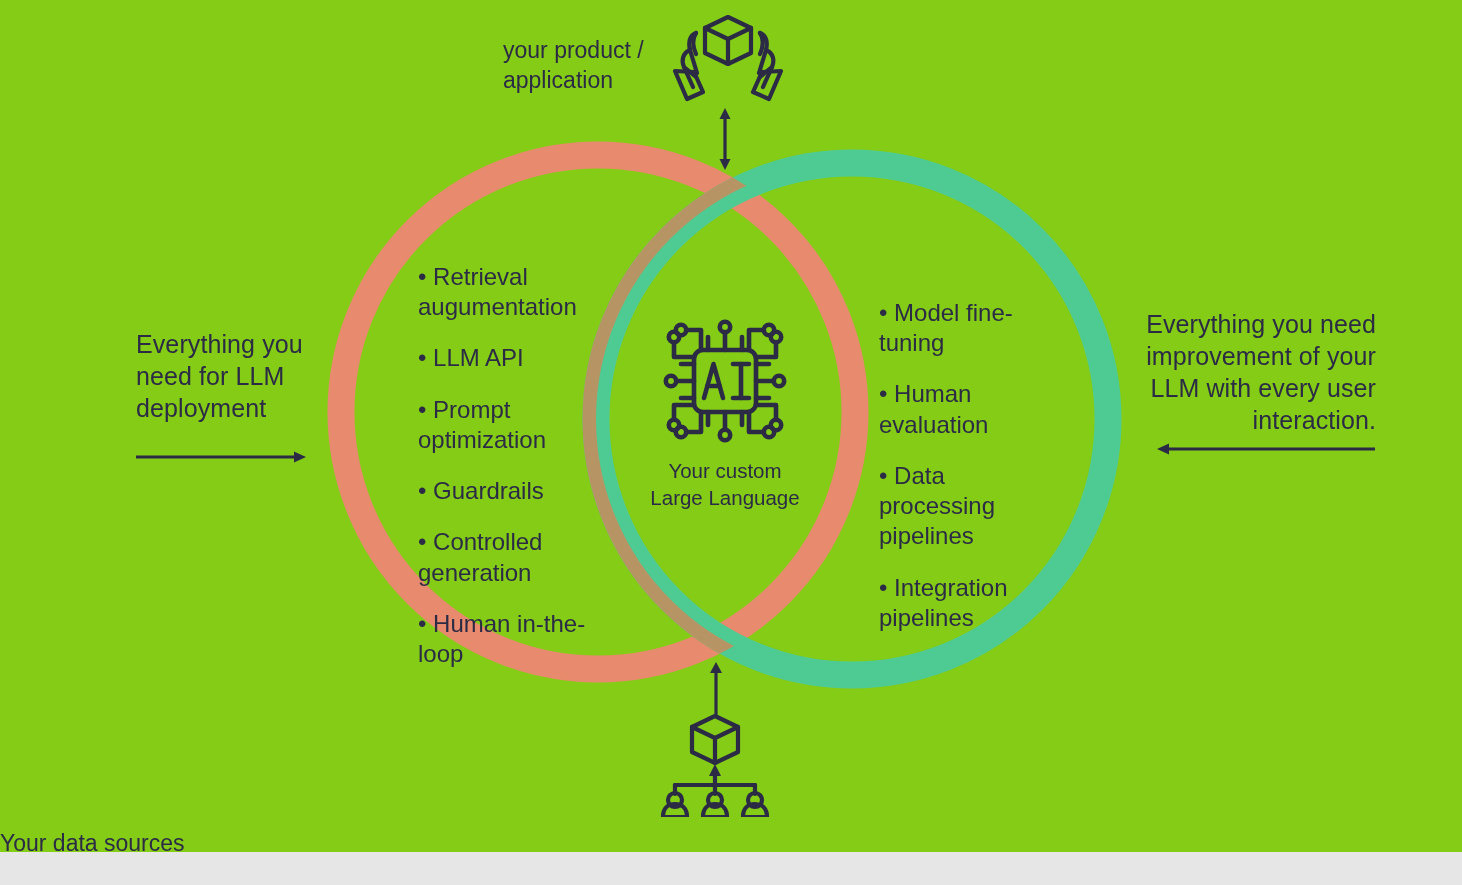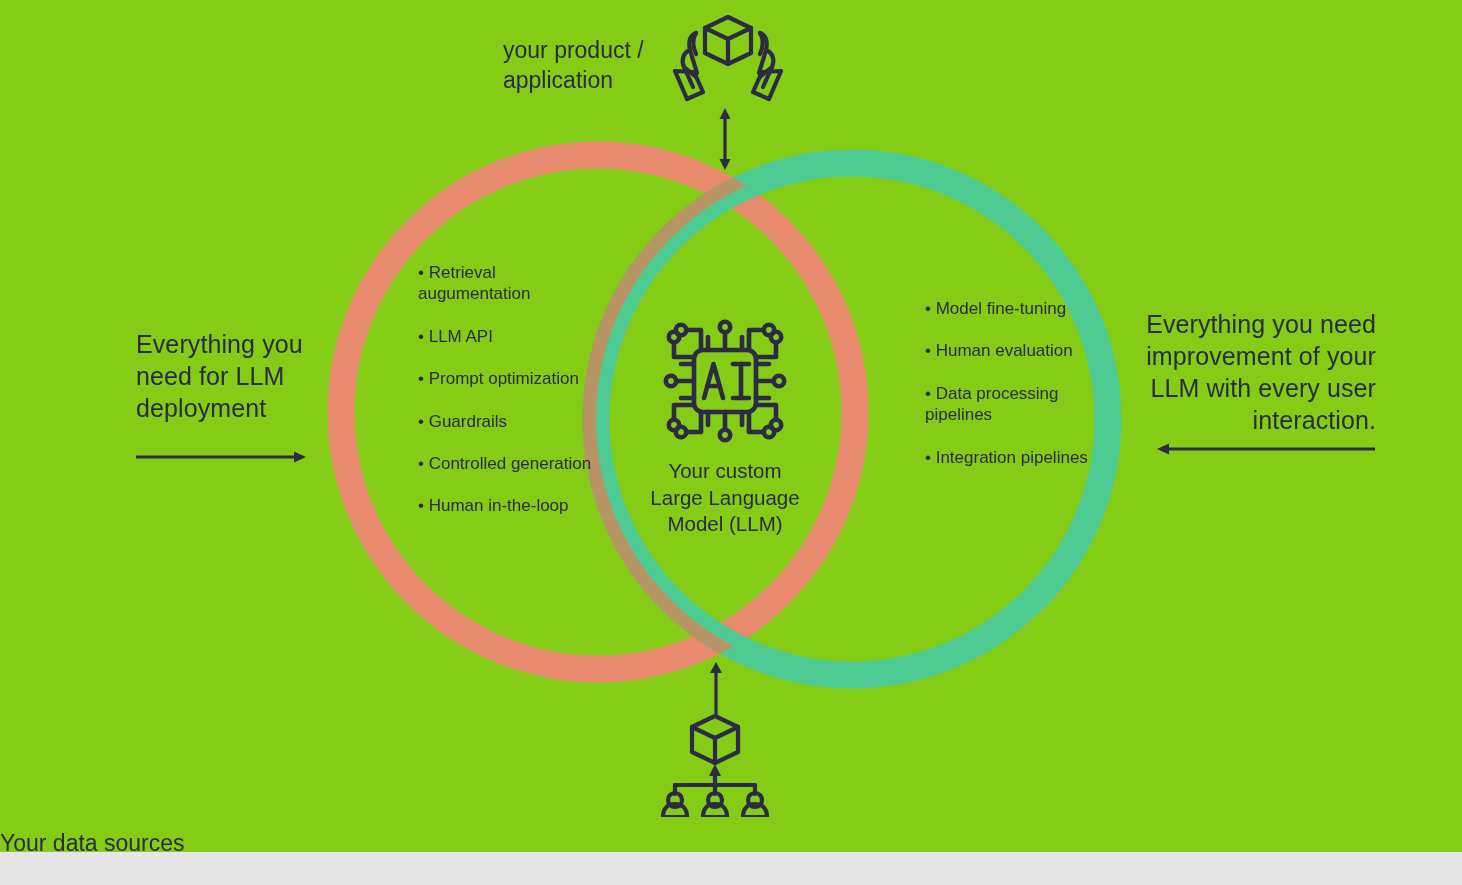--- a/index.html
+++ b/index.html
@@ -46,39 +46,38 @@
   #right-text-block {
     left: 1140px;
     top: 308px;
     width: 236px;
     text-align: right;
   }
 
   .bullet-list {
     position: absolute;
     color: #2b2b45;
-    font-size: 17px;
+    font-size: 24px;
     line-height: 1.26;
   }
   .bullet-list .bullet-item {
     margin-bottom: 21px;
     max-width: 100%;
   }
   .bullet-list .bullet-item:last-child { margin-bottom: 0; }
 
   #left-bullets {
     left: 418px;
     top: 262px;
     width: 180px;
   }
   #right-bullets {
     left: 879px;
     top: 298px;
     width: 172px;
-    margin-left: 46px;
   }
 
   
   #center-group {
     position: absolute;
     left: 620px;
     top: 312px;
     width: 210px;
     text-align: center;
   }
@@ -302,21 +301,20 @@
         <path d="M48 86 L57.5 52 L67 86"></path>
         <line x1="51.5" y1="74" x2="63.5" y2="74"></line>
         <line x1="77" y1="52" x2="93" y2="52"></line>
         <line x1="77" y1="86" x2="93" y2="86"></line>
         <line x1="85" y1="52" x2="85" y2="86"></line>
       </g>
     </svg>
     <div id="center-caption">
       <div>Your custom</div>
       <div>Large Language</div>
-      <div>Model (LLM)</div>
     </div>
   </div>
 
   <svg id="bottom-arrow" width="22" height="56" viewBox="0 0 22 56">
     <g stroke="#2b2b45" stroke-width="3.2" fill="#2b2b45">
       <line x1="11" y1="8" x2="11" y2="56"></line>
       <polygon points="11,0 5,11 17,11" stroke="none"></polygon>
     </g>
   </svg>
 

